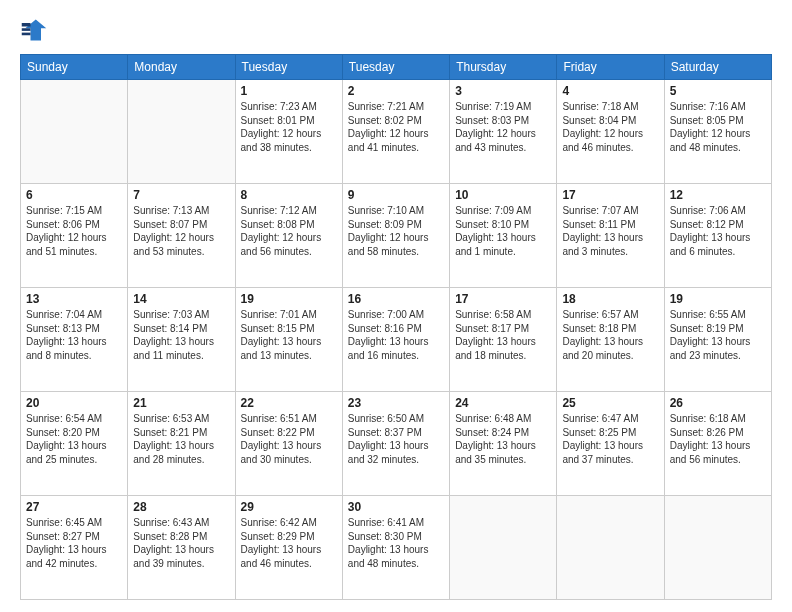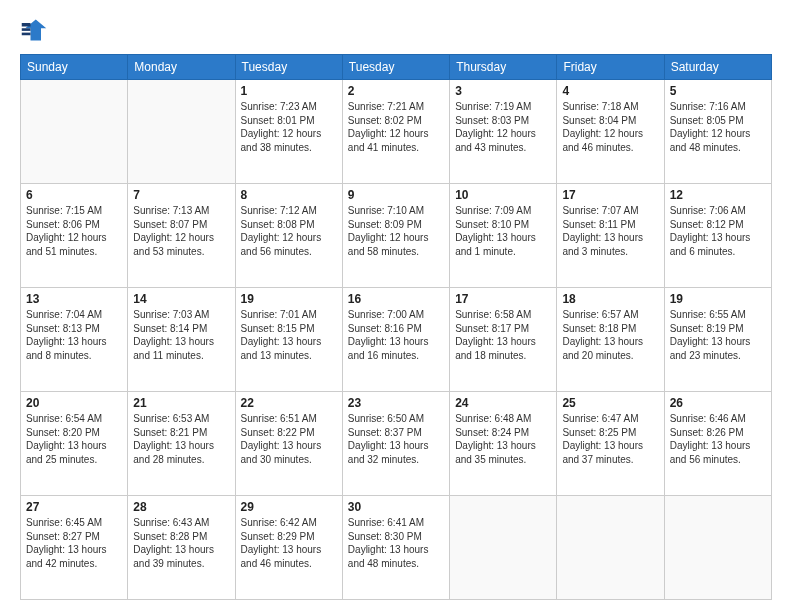--- a/index.html
+++ b/index.html
@@ -232,21 +232,21 @@
           <td>
             <div class="day-num">24</div>
             <div class="day-info"><span>Sunrise: 6:48 AM</span><br><span>Sunset: 8:24 PM</span><br><span>Daylight: 13 hours and 35 minutes.</span></div>
           </td>
           <td>
             <div class="day-num">25</div>
             <div class="day-info"><span>Sunrise: 6:47 AM</span><br><span>Sunset: 8:25 PM</span><br><span>Daylight: 13 hours and 37 minutes.</span></div>
           </td>
           <td>
             <div class="day-num">26</div>
-            <div class="day-info"><span>Sunrise: 6:46 AM</span><br><span>Sunset: 8:26 PM</span><br><span>Daylight: 13 hours and 56 minutes.</span></div>
+            <div class="day-info"><span>Sunrise: 6:18 AM</span><br><span>Sunset: 8:26 PM</span><br><span>Daylight: 13 hours and 56 minutes.</span></div>
           </td>
         </tr>
         <tr>
           <td>
             <div class="day-num">27</div>
             <div class="day-info"><span>Sunrise: 6:45 AM</span><br><span>Sunset: 8:27 PM</span><br><span>Daylight: 13 hours and 42 minutes.</span></div>
           </td>
           <td>
             <div class="day-num">28</div>
             <div class="day-info"><span>Sunrise: 6:43 AM</span><br><span>Sunset: 8:28 PM</span><br><span>Daylight: 13 hours and 39 minutes.</span></div>

